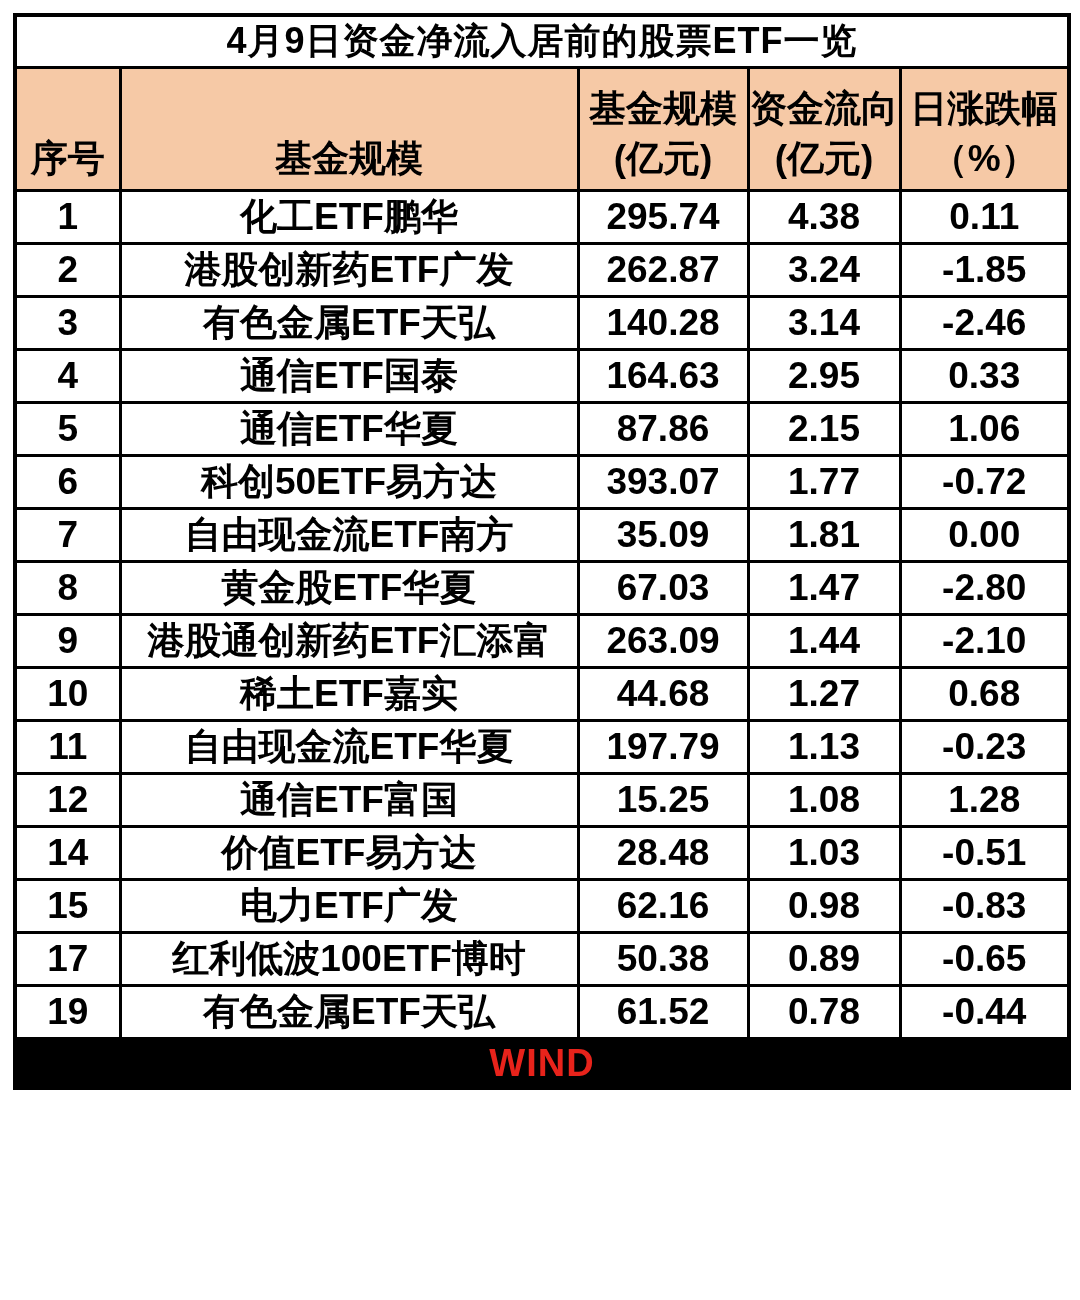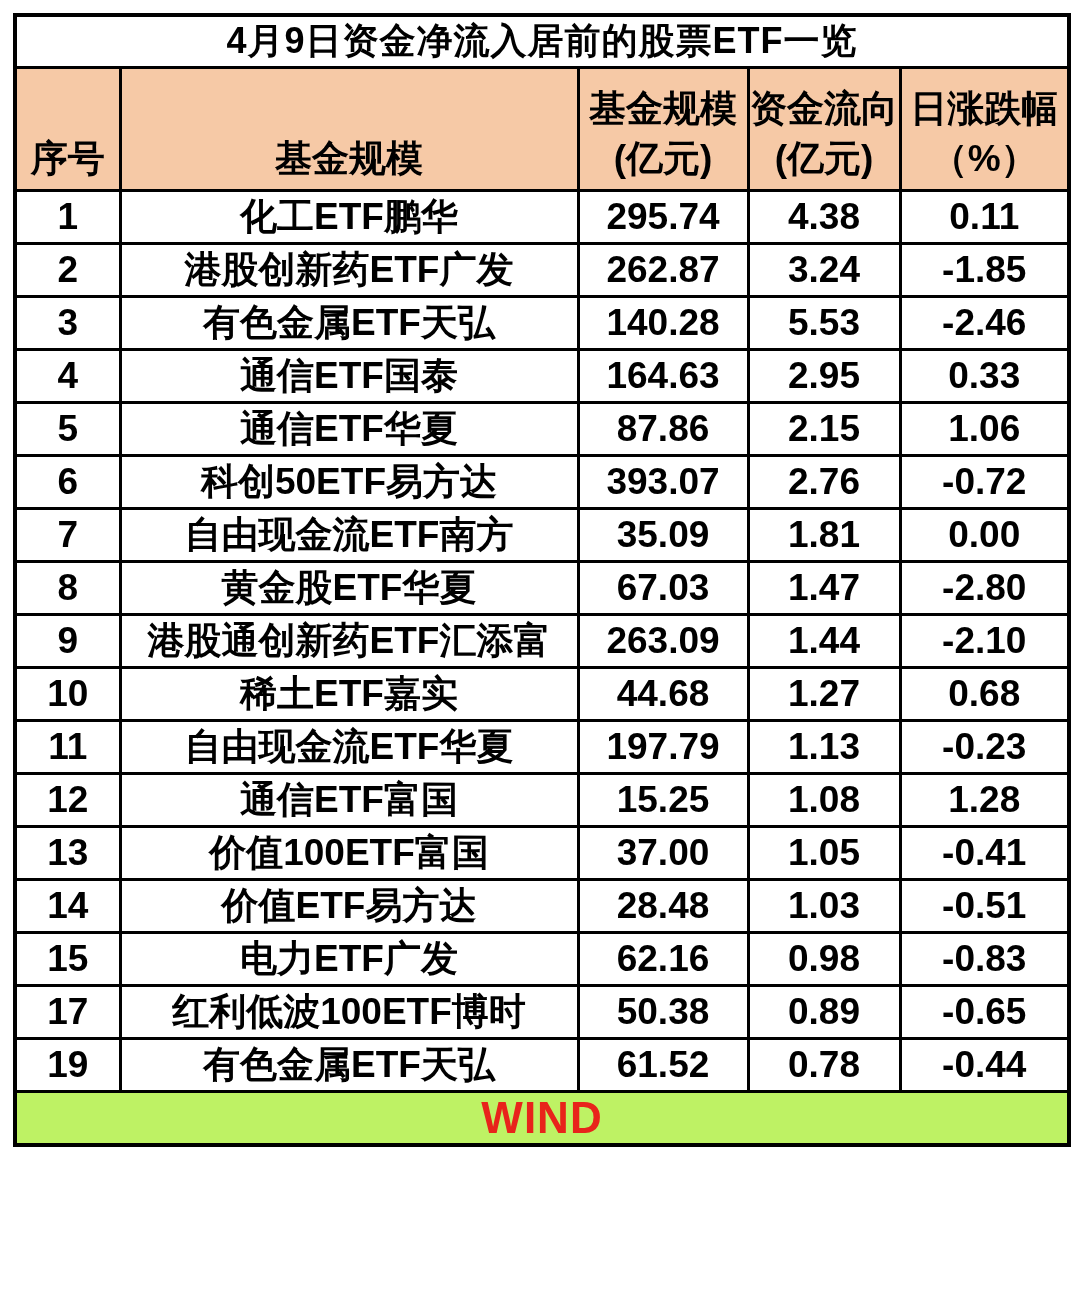--- a/index.html
+++ b/index.html
@@ -49,22 +49,22 @@
     white-space: nowrap;
   }
   tbody.data-body td {
     height: 49px;
     font-size: 37px;
     background: #ffffff;
     white-space: nowrap;
   }
   tfoot td.source-cell {
     height: 46px;
-    background: #bef264;
-    font-size: 44px;
+    background: #000000;
+    font-size: 38px;
     letter-spacing: 1px;
     color: #E8231B;
   }
 </style>
 </head>
 <body>
 
 <div class="page">
   <table class="etf">
     <colgroup>
@@ -111,42 +111,42 @@
     <td>2</td>
     <td>港股创新药ETF广发</td>
     <td>262.87</td>
     <td>3.24</td>
     <td>-1.85</td>
   </tr>
         <tr>
     <td>3</td>
     <td>有色金属ETF天弘</td>
     <td>140.28</td>
-    <td>5.53</td>
+    <td>3.14</td>
     <td>-2.46</td>
   </tr>
         <tr>
     <td>4</td>
     <td>通信ETF国泰</td>
     <td>164.63</td>
     <td>2.95</td>
     <td>0.33</td>
   </tr>
         <tr>
     <td>5</td>
     <td>通信ETF华夏</td>
     <td>87.86</td>
     <td>2.15</td>
     <td>1.06</td>
   </tr>
         <tr>
     <td>6</td>
     <td>科创50ETF易方达</td>
     <td>393.07</td>
-    <td>2.76</td>
+    <td>1.77</td>
     <td>-0.72</td>
   </tr>
         <tr>
     <td>7</td>
     <td>自由现金流ETF南方</td>
     <td>35.09</td>
     <td>1.81</td>
     <td>0.00</td>
   </tr>
         <tr>
@@ -176,27 +176,20 @@
     <td>197.79</td>
     <td>1.13</td>
     <td>-0.23</td>
   </tr>
         <tr>
     <td>12</td>
     <td>通信ETF富国</td>
     <td>15.25</td>
     <td>1.08</td>
     <td>1.28</td>
-  </tr>
-        <tr>
-    <td>13</td>
-    <td>价值100ETF富国</td>
-    <td>37.00</td>
-    <td>1.05</td>
-    <td>-0.41</td>
   </tr>
         <tr>
     <td>14</td>
     <td>价值ETF易方达</td>
     <td>28.48</td>
     <td>1.03</td>
     <td>-0.51</td>
   </tr>
         <tr>
     <td>15</td>

